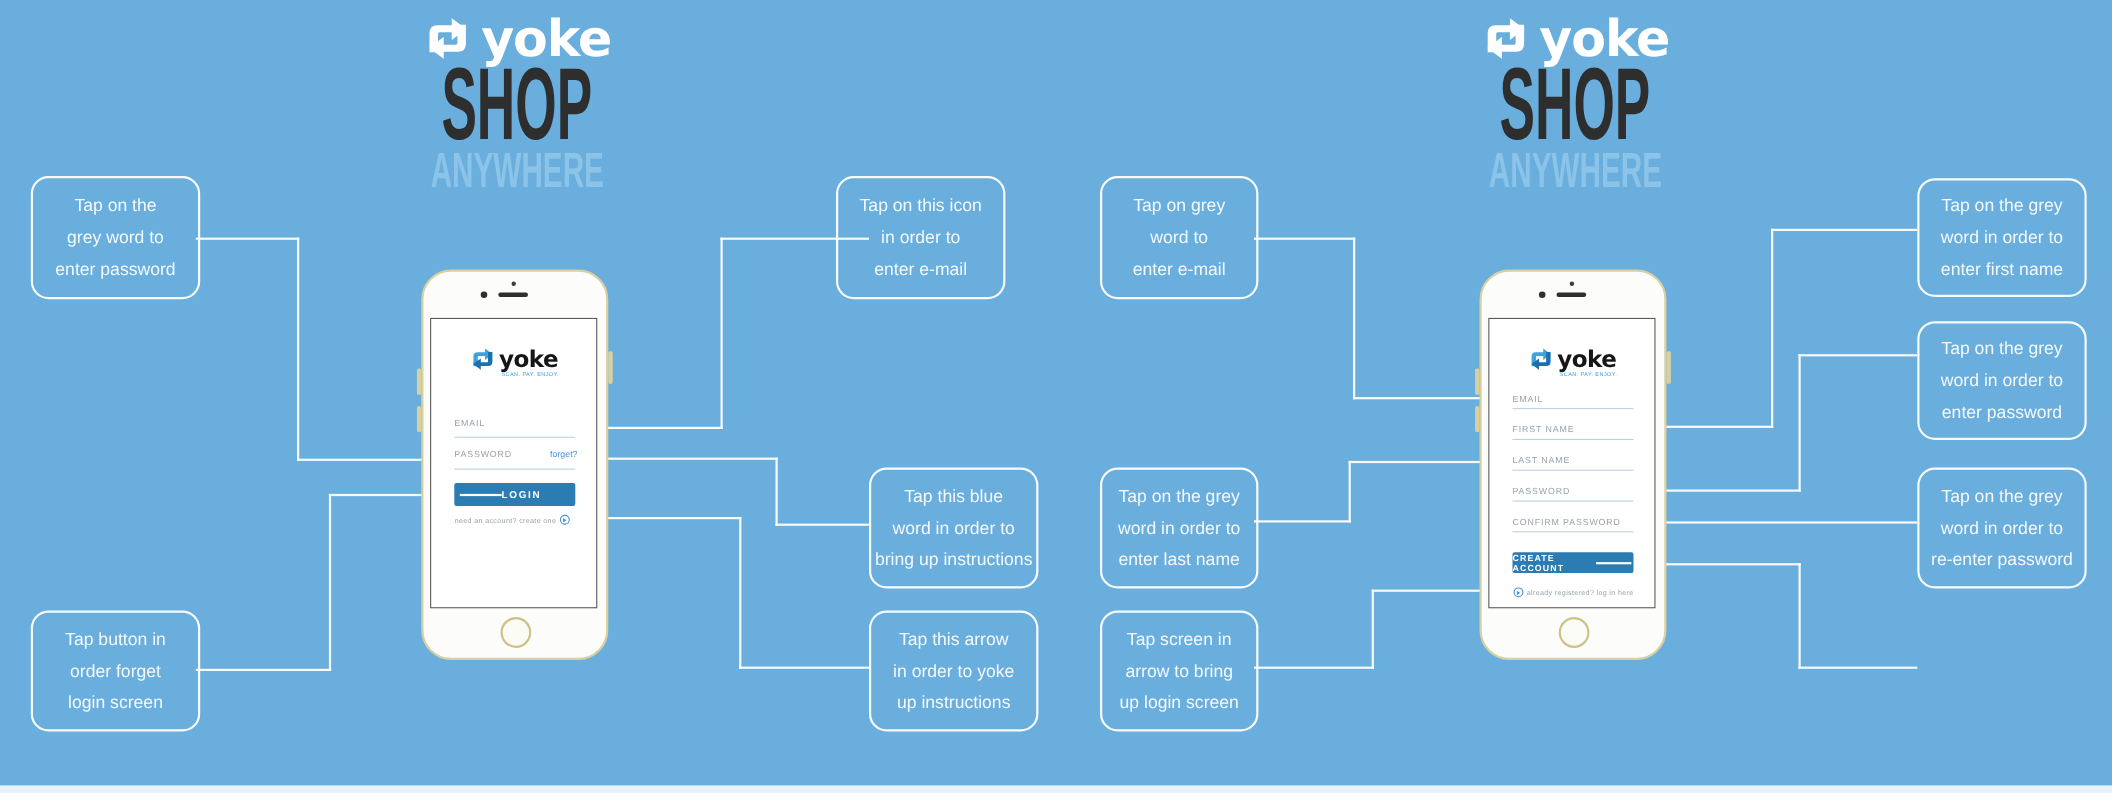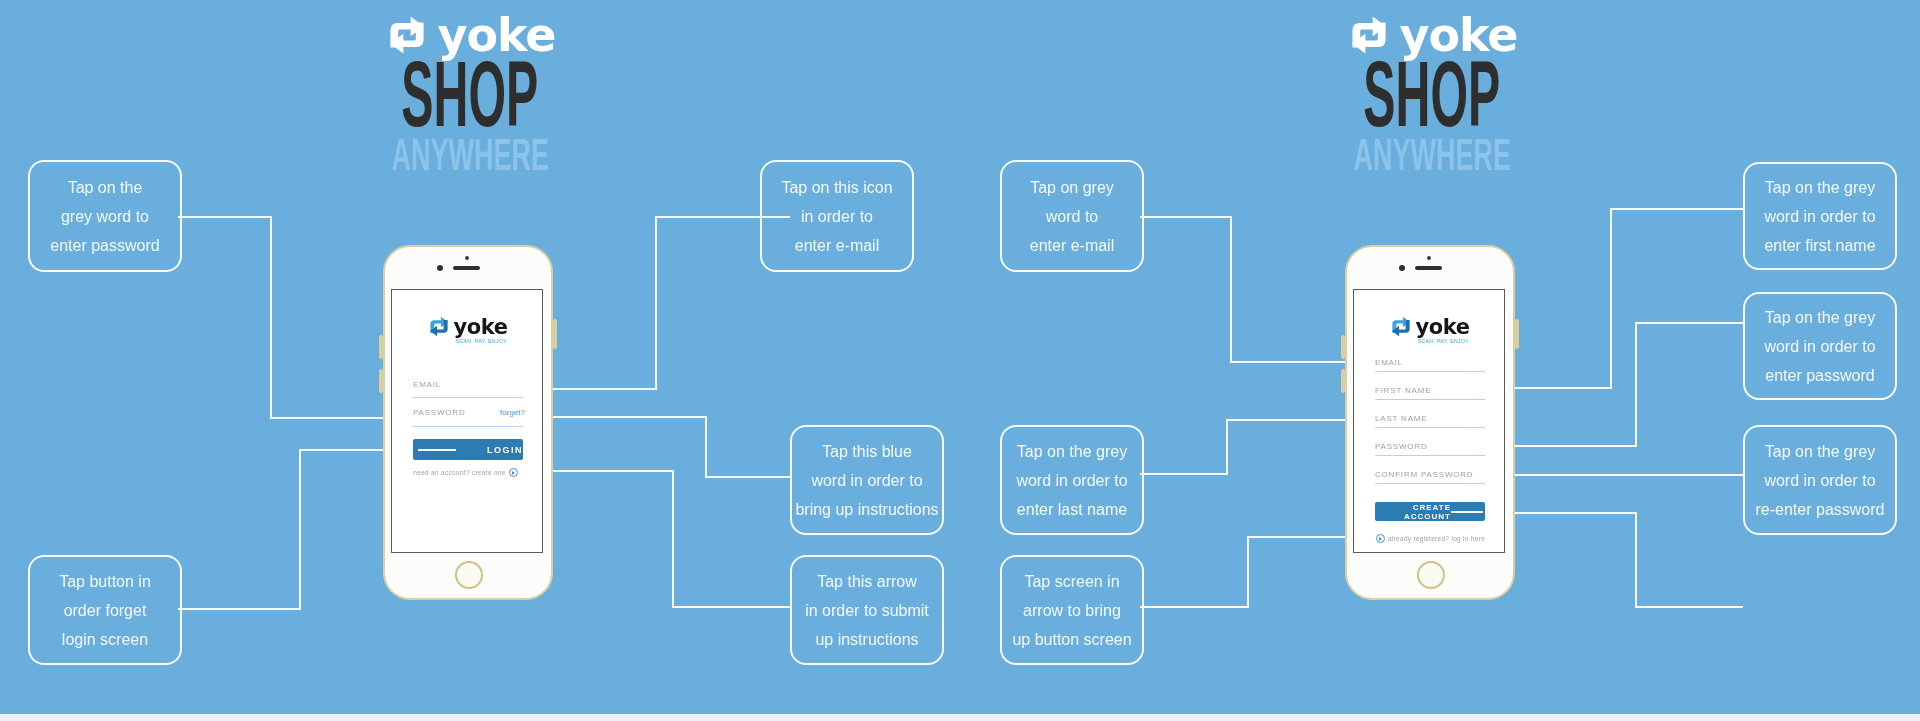--- a/index.html
+++ b/index.html
@@ -42,21 +42,21 @@
            font-family:"DejaVu Sans",sans-serif;}
   .pl-tag{font-size:5px;color:#2f9fd8;letter-spacing:.4px;margin-top:1px;margin-left:30px;}
 
   .f-label{position:absolute;left:21px;font-size:8px;letter-spacing:.8px;color:#98a2ab;}
   .f-line{position:absolute;left:21px;width:110px;height:1px;background:#bad1e3;}
   .forget{position:absolute;right:17px;font-size:8px;color:#4a90d9;}
   .btn{position:absolute;left:21px;width:110px;height:21px;background:#2b7cb3;border-radius:2px;
        display:flex;align-items:center;}
   .bdash{width:38px;height:2px;background:#fff;margin-left:5px;flex:none;}
   .bdash-r{width:32px;height:2px;background:#fff;margin-right:2px;flex:none;}
-  .btxt{flex:1;text-align:right;color:#fff;font-size:9px;font-weight:bold;letter-spacing:1.5px;}
+  .btxt{flex:1;text-align:left;color:#fff;font-size:9px;font-weight:bold;letter-spacing:1.5px;}
   .btxt-s{font-size:8px;letter-spacing:1px;}
   .foot{position:absolute;left:0;width:100%;text-align:center;font-size:6.5px;color:#9aa1a8;letter-spacing:.3px;}
   .circ{display:inline-block;width:7px;height:7px;border:1px solid #4a90d9;border-radius:50%;
         vertical-align:-2px;position:relative;margin:0 3px;}
   .circ::after{content:"";position:absolute;left:2px;top:1.5px;border-left:3px solid #4a90d9;
         border-top:2px solid transparent;border-bottom:2px solid transparent;}
 
   .strip{position:absolute;left:0;top:714px;width:1920px;height:7px;background:#e9f2f8;}
 </style>
 </head>
@@ -149,37 +149,37 @@
     <span>in order to</span>
     <span>enter e-mail</span>
   </div>
   <div class="callout" style="left:790px;top:425px;width:150px;height:106px">
     <span>Tap this blue</span>
     <span>word in order to</span>
     <span>bring up instructions</span>
   </div>
   <div class="callout" style="left:790px;top:555px;width:150px;height:106px">
     <span>Tap this arrow</span>
-    <span>in order to submit</span>
+    <span>in order to yoke</span>
     <span>up instructions</span>
   </div>
   <div class="callout" style="left:1000px;top:160px;width:140px;height:108px">
     <span>Tap on grey</span>
     <span>word to</span>
     <span>enter e-mail</span>
   </div>
   <div class="callout" style="left:1000px;top:425px;width:140px;height:106px">
     <span>Tap on the grey</span>
     <span>word in order to</span>
     <span>enter last name</span>
   </div>
   <div class="callout" style="left:1000px;top:555px;width:140px;height:106px">
     <span>Tap screen in</span>
     <span>arrow to bring</span>
-    <span>up button screen</span>
+    <span>up login screen</span>
   </div>
   <div class="callout" style="left:1743px;top:162px;width:150px;height:104px">
     <span>Tap on the grey</span>
     <span>word in order to</span>
     <span>enter first name</span>
   </div>
   <div class="callout" style="left:1743px;top:292px;width:150px;height:104px">
     <span>Tap on the grey</span>
     <span>word in order to</span>
     <span>enter password</span>

